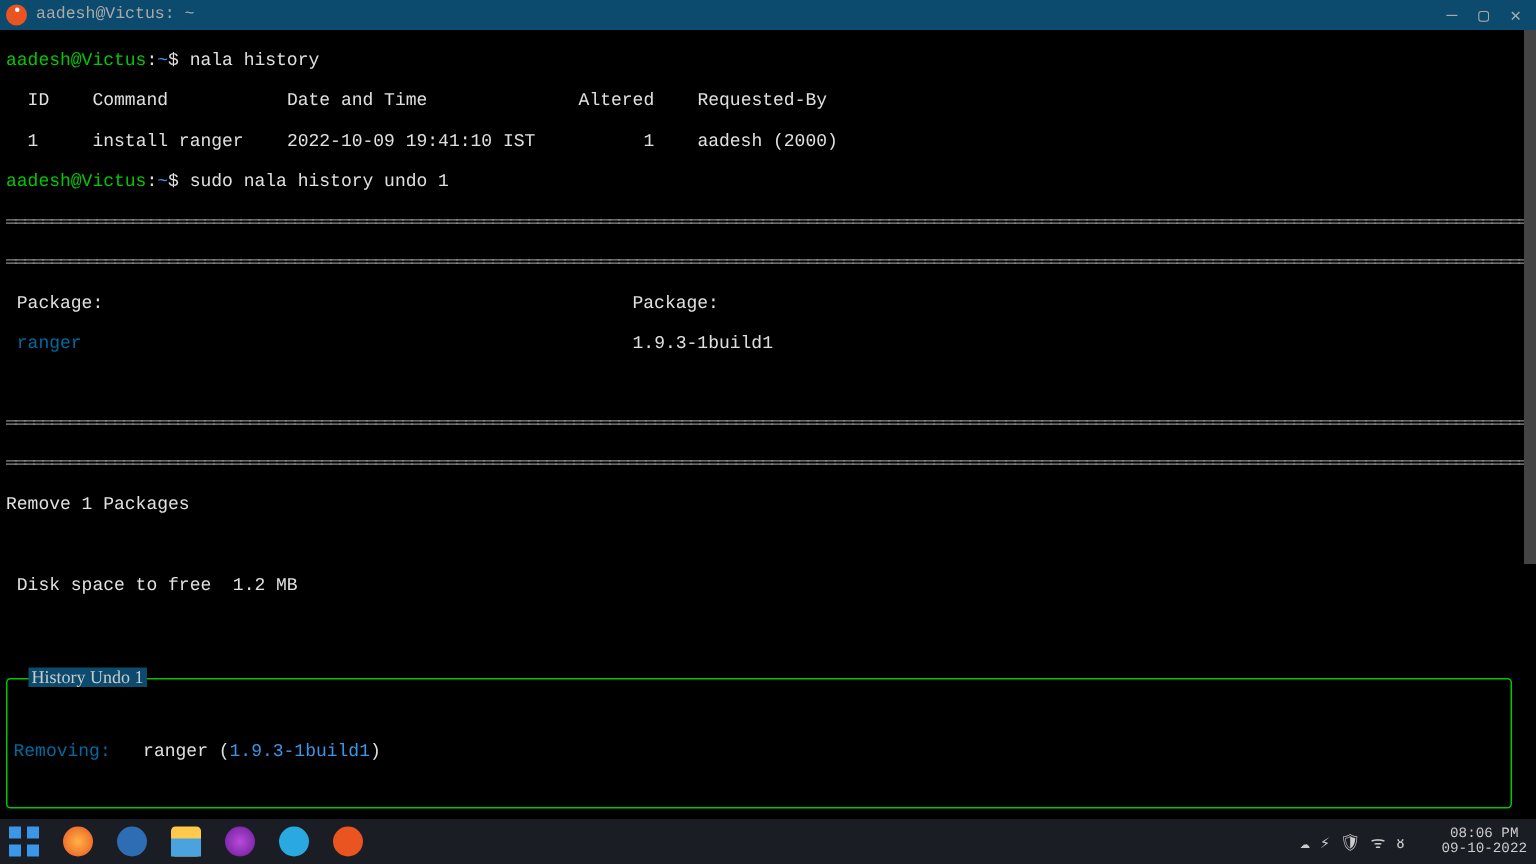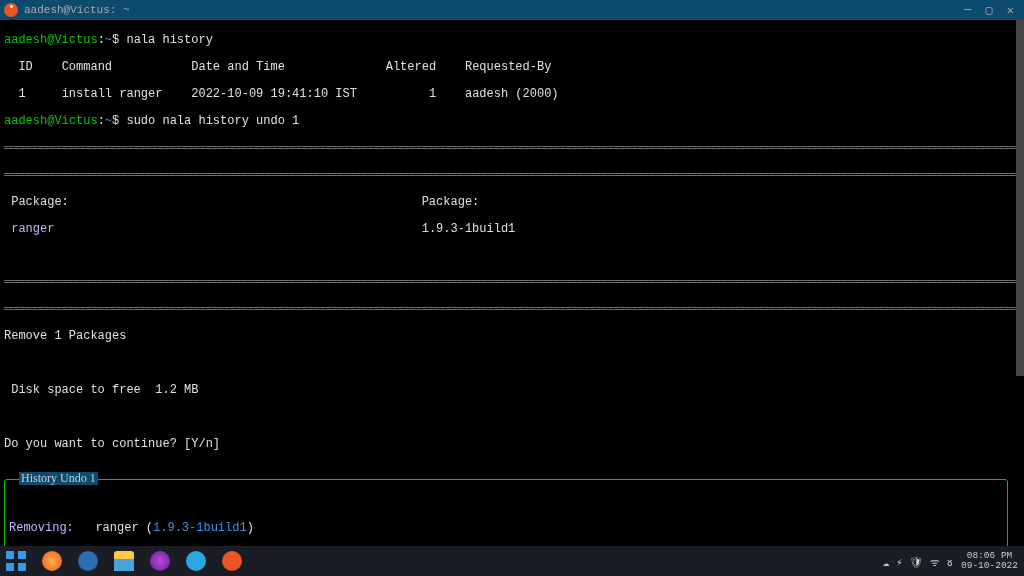--- a/index.html
+++ b/index.html
@@ -37,21 +37,21 @@
   .window-controls span { cursor: pointer; }
   .terminal {
     padding: 1px 4px;
     line-height: 1.12;
     white-space: pre;
     overflow: hidden;
     position: relative;
   }
   .row { white-space: pre; }
   .green { color: #00c800; }
-  .red { color: #c4b5fd; }
+  .red { color: #0369a1; }
   .cyan { color: #3a96e8; }
   .white { color: #e0e0e0; }
   .separator {
     color: #888;
     letter-spacing: -1.2px;
     overflow: hidden;
     display: block;
     max-width: 1012px;
   }
   .history-box {
@@ -102,21 +102,21 @@
   .task-icon.start .q3{bottom:0;left:0} .task-icon.start .q4{bottom:0;right:0}
   .task-icon.ff { background: radial-gradient(circle,#ffb347,#e95420); border-radius:50%; }
   .task-icon.qb { background:#2e6db4; border-radius:50%; }
   .task-icon.explorer { background:#ffca4b; position:relative; }
   .task-icon.explorer::before{content:"";position:absolute;bottom:0;left:0;width:100%;height:60%;background:#4aa3df;}
   .task-icon.purple { background: radial-gradient(circle,#b84bd8,#6a1b9a); border-radius:50%; }
   .task-icon.tg { background:#2aa8e0; border-radius:50%; }
   .task-icon.ubu { background:#e95420; border-radius:50%; }
   .tray {
     margin-left: auto;
-    display: flex; align-items: center; gap: 8px;
+    display: flex; align-items: center; gap: 24px;
     color: #ccc; font-size: 10px;
   }
   .tray-icons { display: flex; gap: 6px; font-size: 11px; }
   .tray-clock { text-align: center; line-height: 1.1; font-size: 9.5px; }
 </style>
 </head>
 <body>
 
 <div class="titlebar">
   <div class="ubuntu-icon"></div>
@@ -137,21 +137,20 @@
 <span class="separator">══════════════════════════════════════════════════════════════════════════════════════════════════════════════════════════════════════════════════════════════════════════</span>
 <div class="row white"> <span>Package:</span>                                                 <span>Package:</span>                                                                                             </div>
 <div class="row"> <span class="red">ranger</span>                                                   <span class="white">1.9.3-1build1</span>                                                                                      </div>
 <div class="row"> </div>
 <span class="separator">══════════════════════════════════════════════════════════════════════════════════════════════════════════════════════════════════════════════════════════════════════════</span>
 <span class="separator">══════════════════════════════════════════════════════════════════════════════════════════════════════════════════════════════════════════════════════════════════════════</span>
 <div class="row white">Remove 1 Packages</div>
 <div class="row"> </div>
 <div class="row white"> <span>Disk space to free  1.2 MB</span></div>
 <div class="row"> </div>
-<div class="row white">Do you want to continue? [Y/n]</div>
 
 <div class="history-box">
   <div class="history-label">History Undo 1</div>
   <div id="history-lines"><div class="row"><span class="red">Removing:</span><span class="white">   ranger (</span><span class="cyan">1.9.3-1build1</span><span class="white">)</span></div></div>
   
 </div>
 
 
 
 </div>

